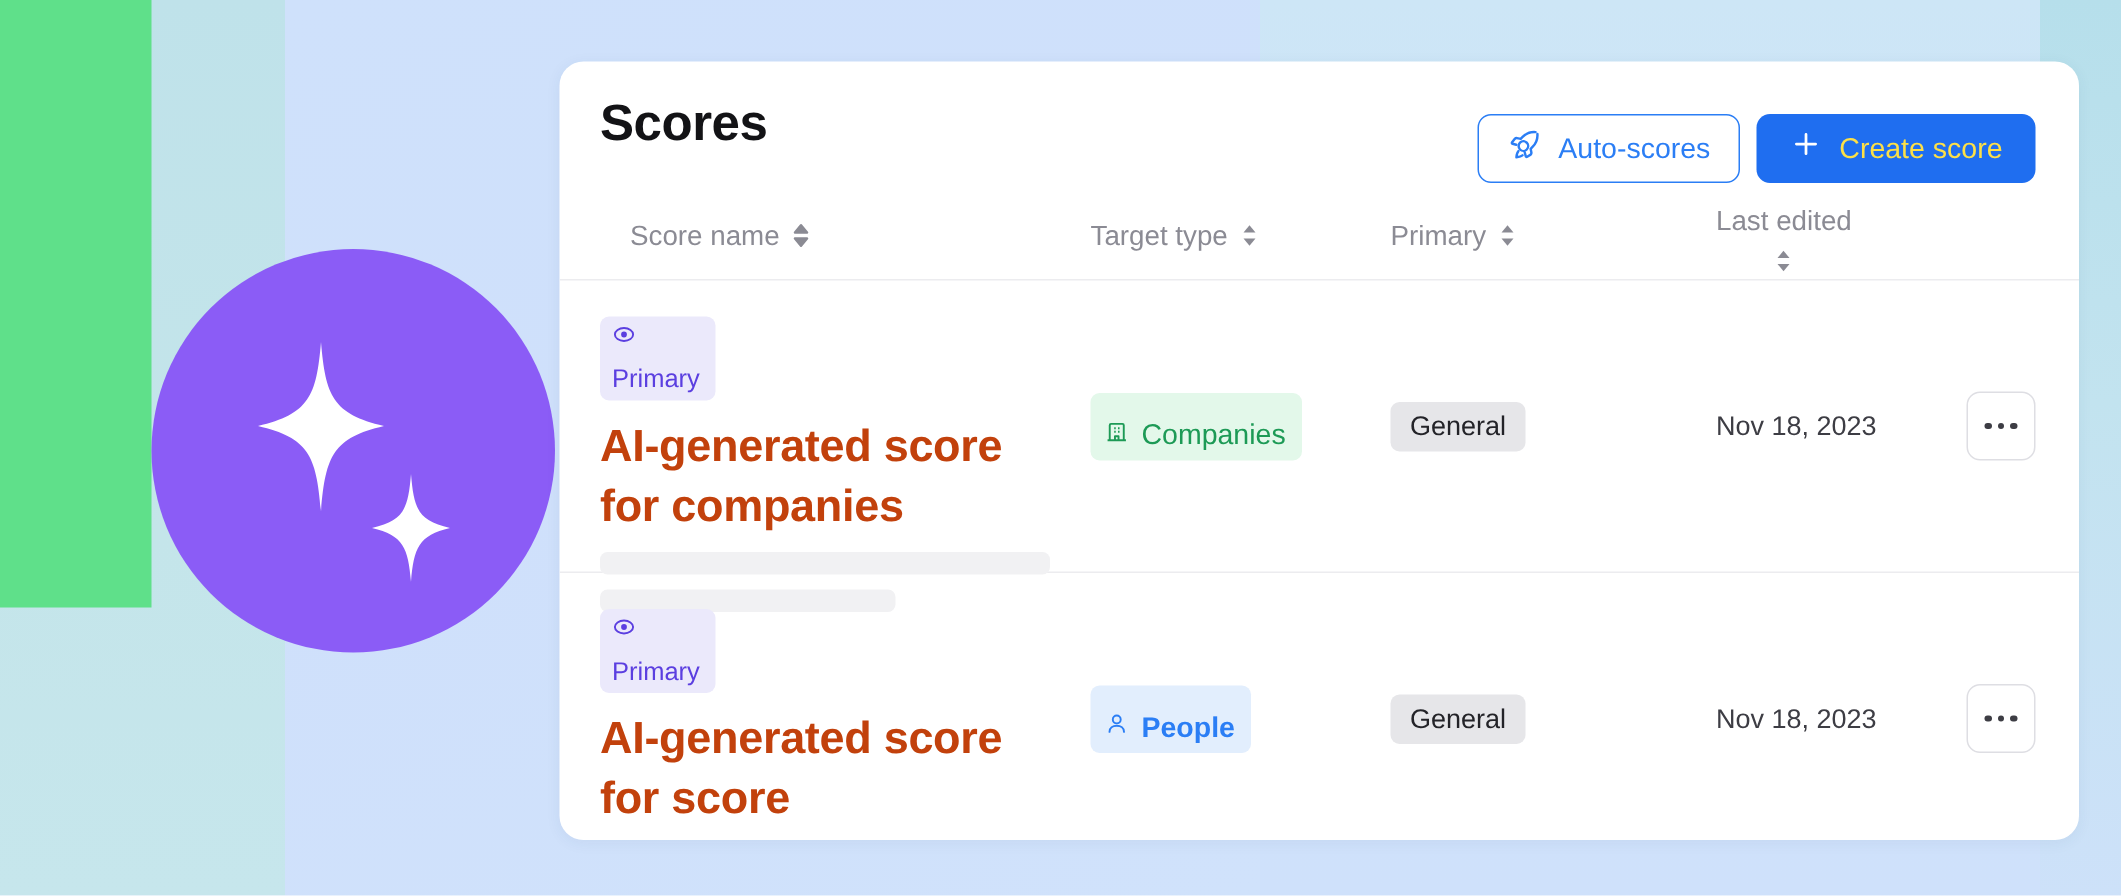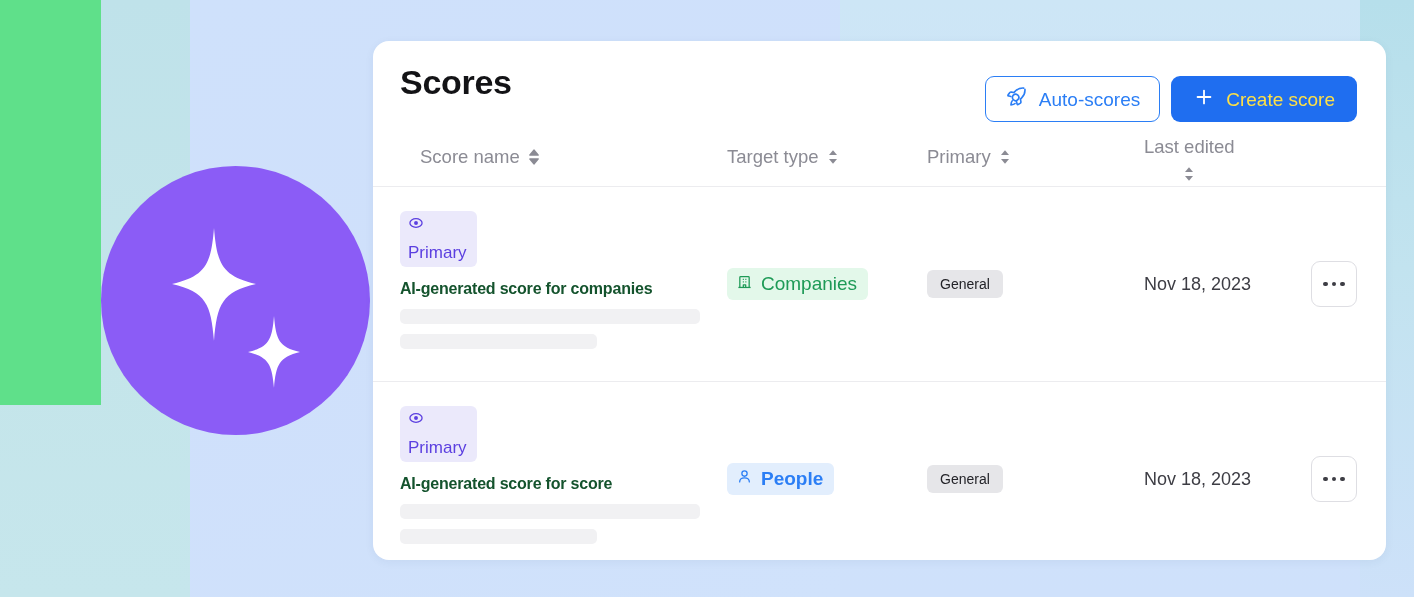--- a/index.html
+++ b/index.html
@@ -189,23 +189,23 @@
     gap: 7px;
     background: #ebe9fb;
     color: #5b3fe0;
     border-radius: 6px;
     padding: 4px 10px 4px 8px;
     font-size: 17px;
     flex-direction: column;
   }
   .score-name {
     margin-top: 11px;
-    font-size: 16px;
+    font-size: 30px;
     font-weight: 700;
-    color: #14532d;
+    color: #c2410c;
     line-height: 1.33;
     letter-spacing: -0.2px;
   }
   .skeleton {
     background: #f1f1f3;
     border-radius: 5px;
     height: 15px;
     margin-top: 10px;
   }
   .skeleton-1 { width: 300px; }
@@ -217,40 +217,40 @@
     top: 0;
     height: 100%;
     display: flex;
     align-items: center;
   }
   .tag {
     display: inline-flex;
     align-items: flex-end;
     gap: 8px;
     border-radius: 6px;
-    padding: 5px 11px 5px 9px;
+    padding: 17px 11px 5px 9px;
     font-size: 19px;
   }
   .tag-companies { background: #e3f8ea; color: #1d9a56; }
   .tag-people { background: #e2eefd; color: #2b7ef5; font-weight: bold; }
 
   .cell-category {
     position: absolute;
     left: 554px;
     top: 0;
     height: 100%;
     display: flex;
     align-items: center;
   }
   .chip-general {
     background: #e6e6e9;
     color: #232328;
     border-radius: 6px;
     padding: 6px 13px;
-    font-size: 14px;
+    font-size: 18px;
   }
 
   .cell-date {
     position: absolute;
     left: 771px;
     top: 0;
     height: 100%;
     display: flex;
     align-items: center;
     font-size: 18px;

